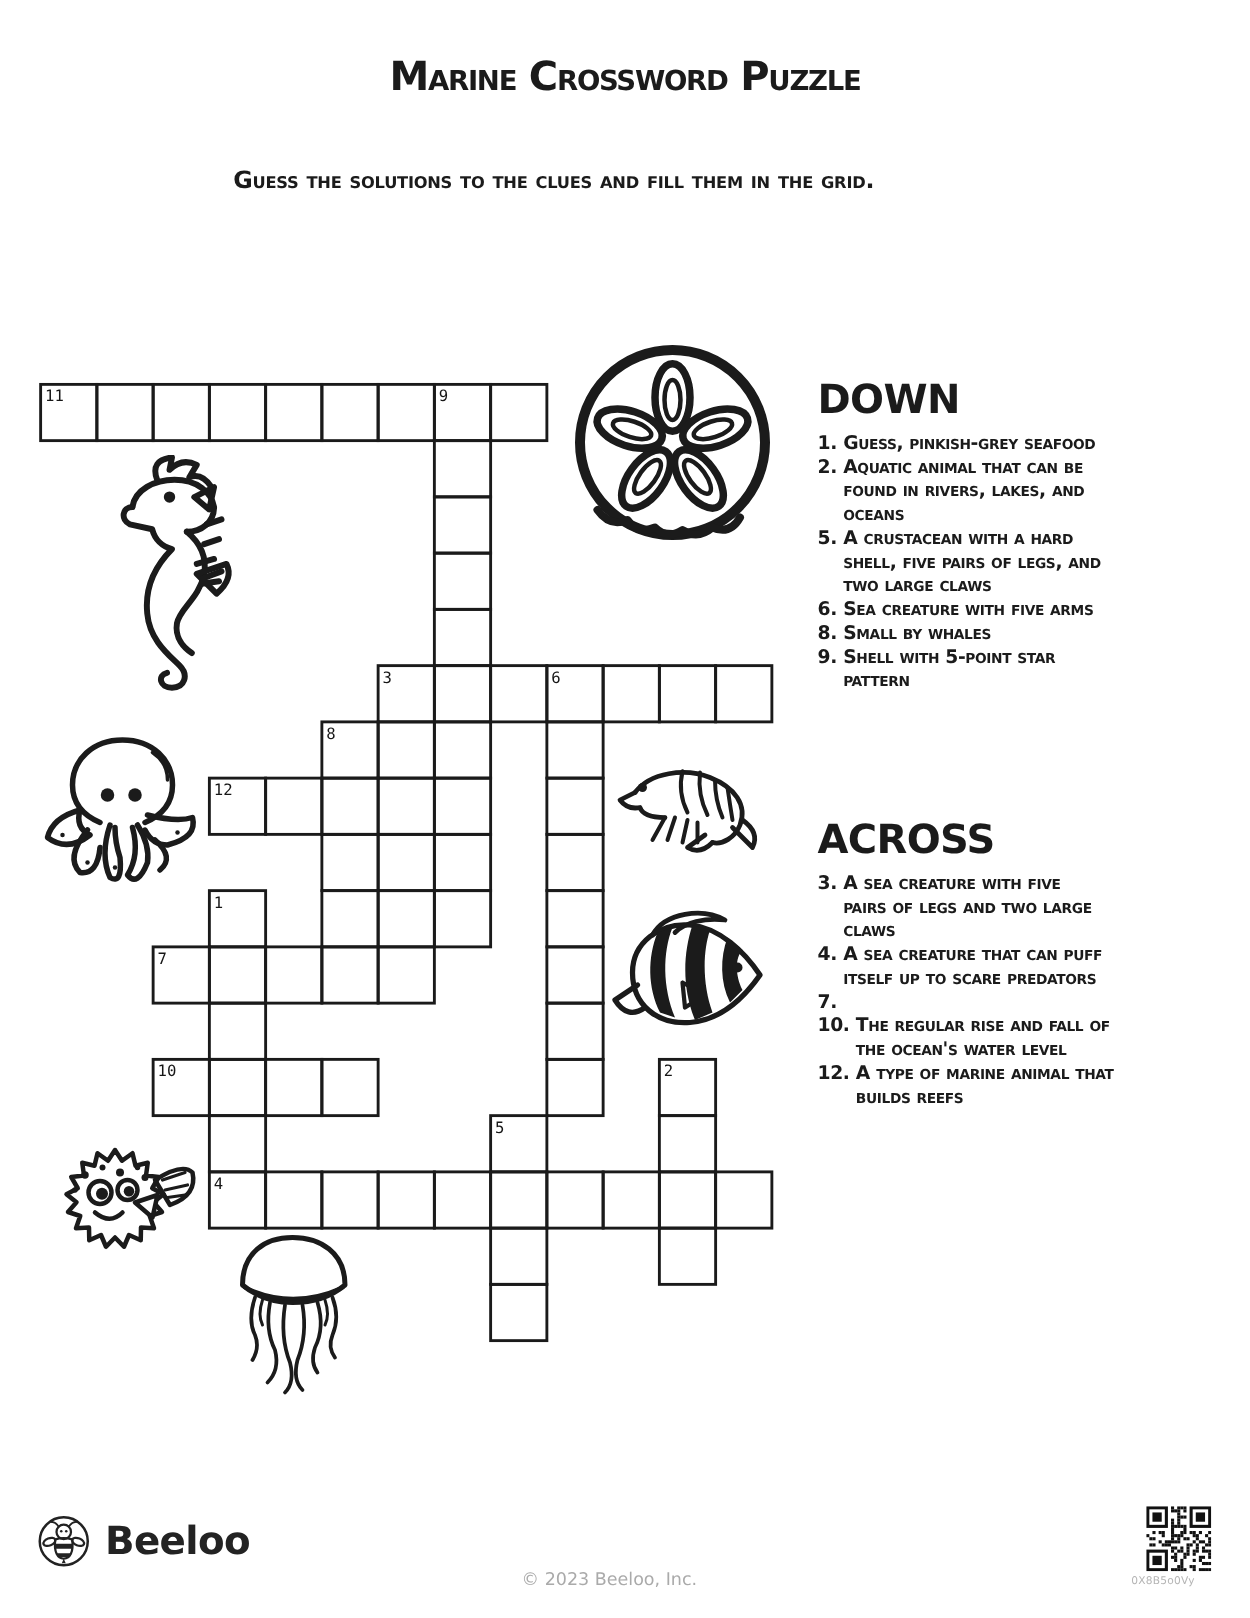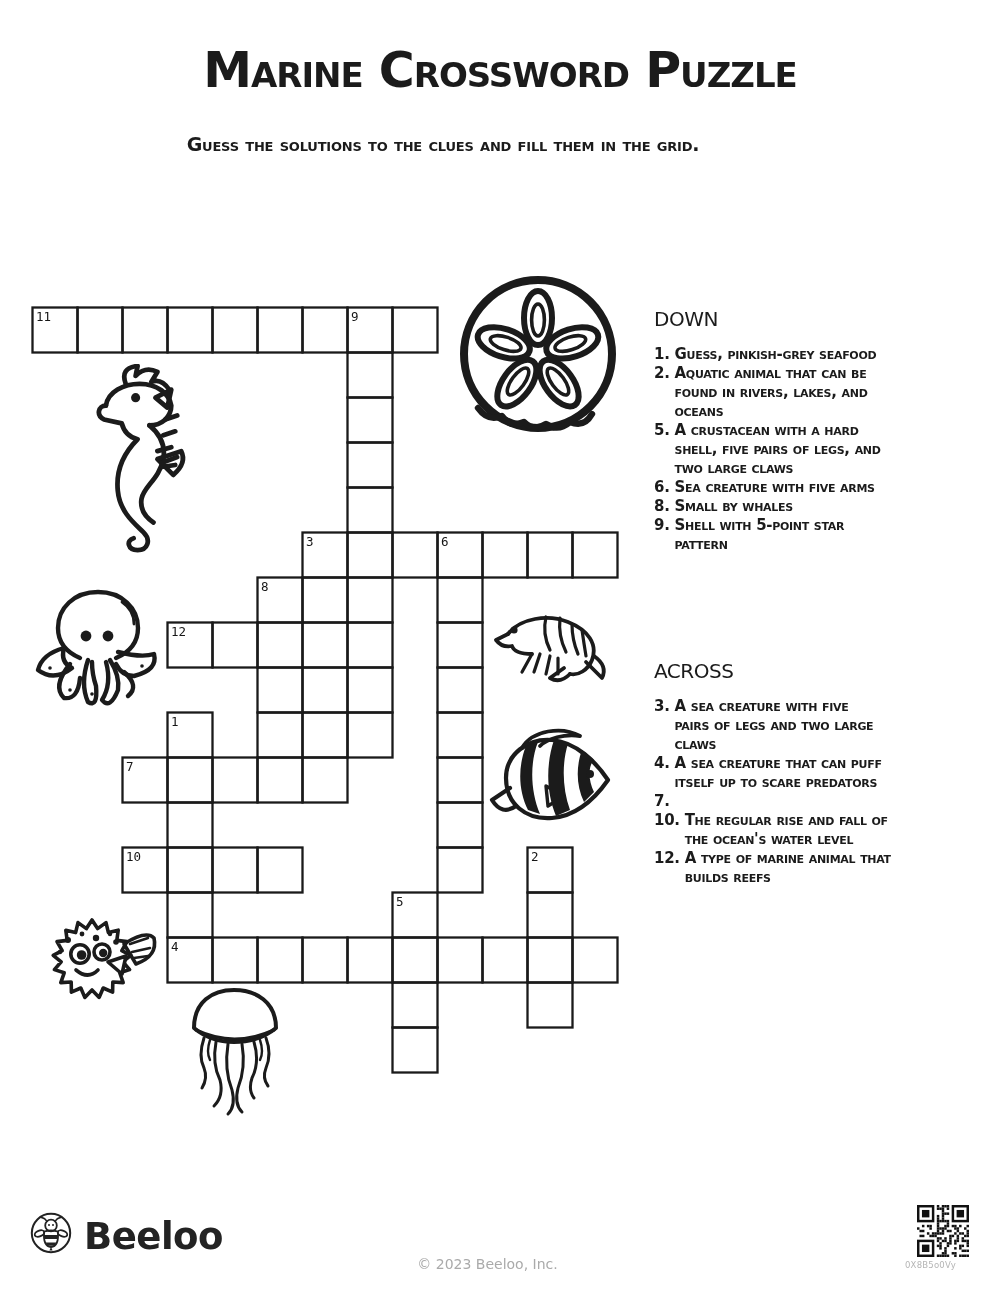--- a/index.html
+++ b/index.html
@@ -8,21 +8,21 @@
     width:1000px;height:1294px;
     font-family:"DejaVu Sans", sans-serif;
     color:#1b1b1b;
     overflow:hidden;
   }
   .abs{position:absolute;}
   
   #page-title{
     left:0;top:44px;width:1000px;
     text-align:center;
-    font-size:49px;font-weight:bold;
+    font-size:32px;font-weight:bold;
     font-variant:small-caps;
     letter-spacing:-1px;
     line-height:1.1;
   }
   #page-subtitle{
     left:0;top:133px;width:886px;
     text-align:center;
     font-size:19px;font-weight:bold;
     font-variant:small-caps;
     letter-spacing:-0.2px;
@@ -30,41 +30,41 @@
   
   #crossword-svg{left:31px;top:306px;}
   .cw-cell{fill:none;stroke:#1a1a1a;stroke-width:2.3;}
   .cw-num{
     font-family:"DejaVu Sans Mono", monospace;
     font-size:12.5px;fill:#161616;font-weight:400;
   }
   
   .clue-section{width:238px;}
   .clue-heading{
-    font-size:20px;font-weight:normal;letter-spacing:-0.5px;
+    font-size:32px;font-weight:bold;letter-spacing:-0.5px;
     line-height:32px;
   }
   .clue{
     display:flex;align-items:flex-start;
     font-size:15px;font-weight:bold;
     font-variant:small-caps;
     line-height:19px;letter-spacing:-0.3px;
   }
   .clue-num{flex:0 0 auto;margin-right:5px;white-space:nowrap;}
   .clue-text{flex:1 1 auto;max-width:212px;}
   #down-heading{left:654px;top:303px;}
   #down-clues{left:654px;top:345px;}
   #across-heading{left:654px;top:655px;}
   #across-clues{left:654px;top:697px;}
   
   .illus path,.illus circle,.illus ellipse,.illus polygon{vector-effect:none;}
   
   #brand-text{
     left:84px;top:1215px;
-    font-size:37px;font-weight:bold;color:#232323;letter-spacing:-0.5px;
+    font-size:31px;font-weight:bold;color:#232323;letter-spacing:-0.5px;
   }
   #copyright{
     left:0;top:1256px;width:975px;text-align:center;
     font-size:14px;color:#aaaaaa;
   }
   #qr-label{
     left:905px;top:1260px;width:75px;text-align:left;
     font-size:8.5px;color:#b5b5b5;letter-spacing:0.2px;
   }
 </style>

